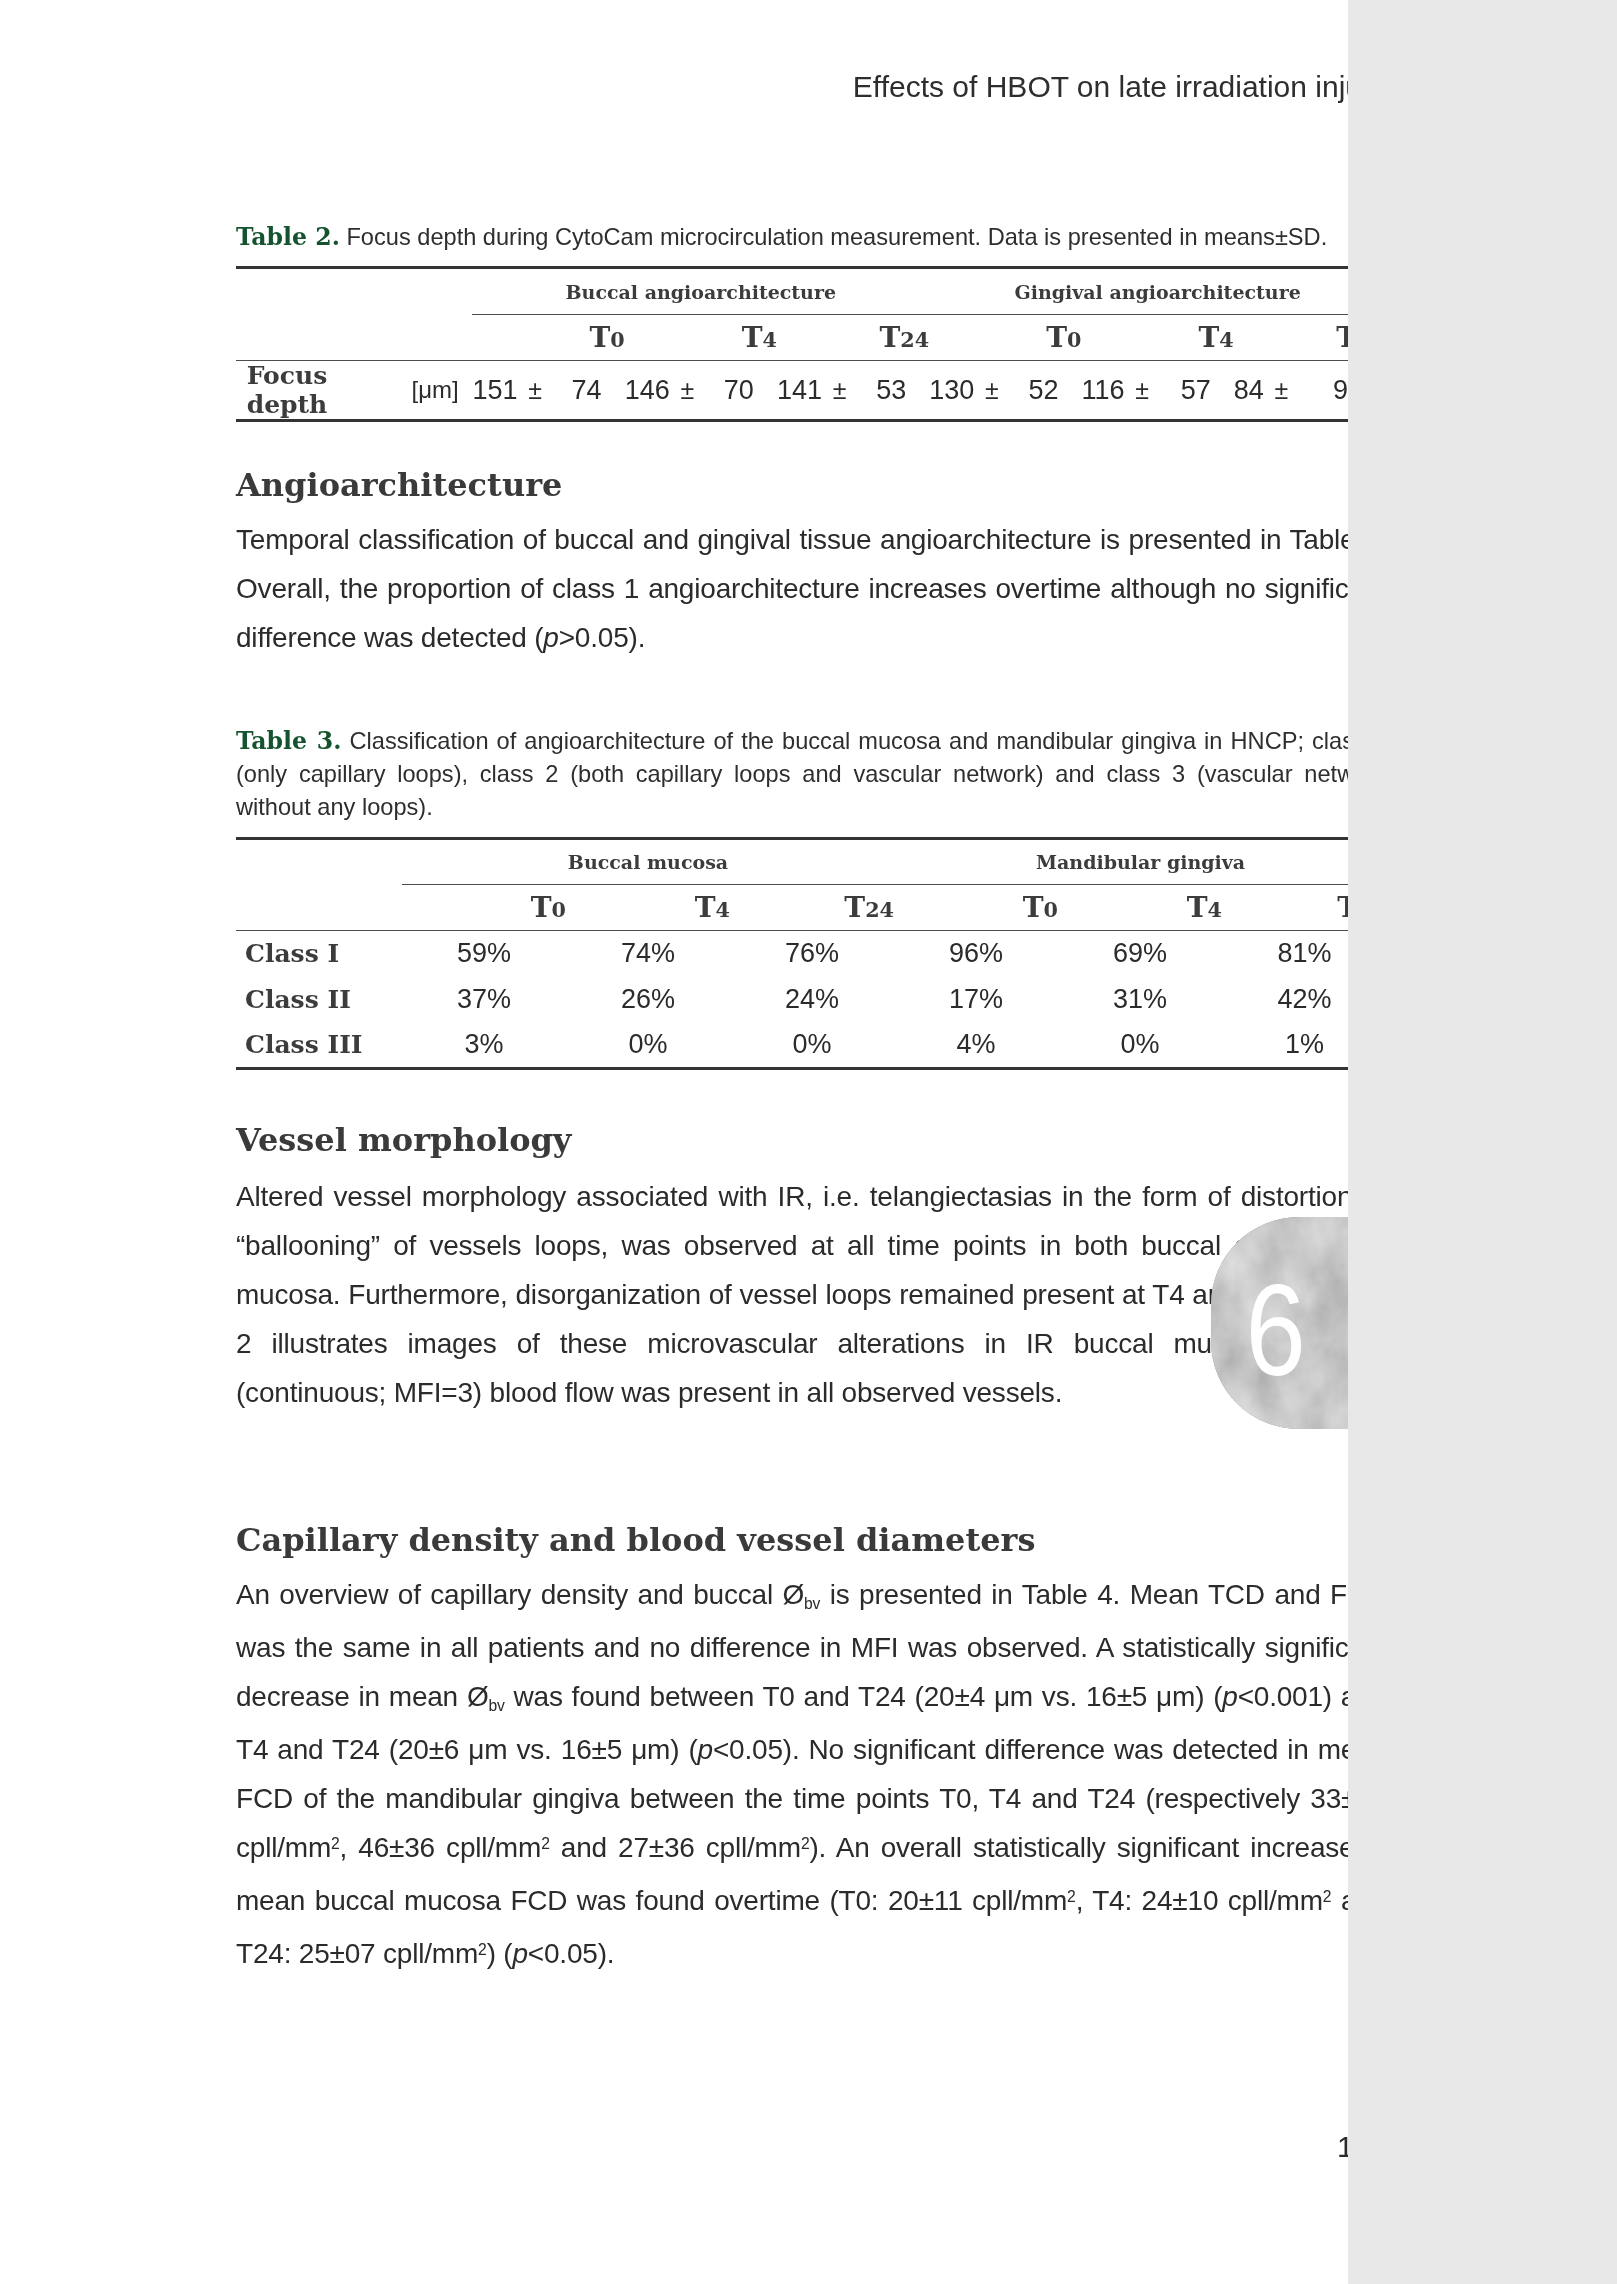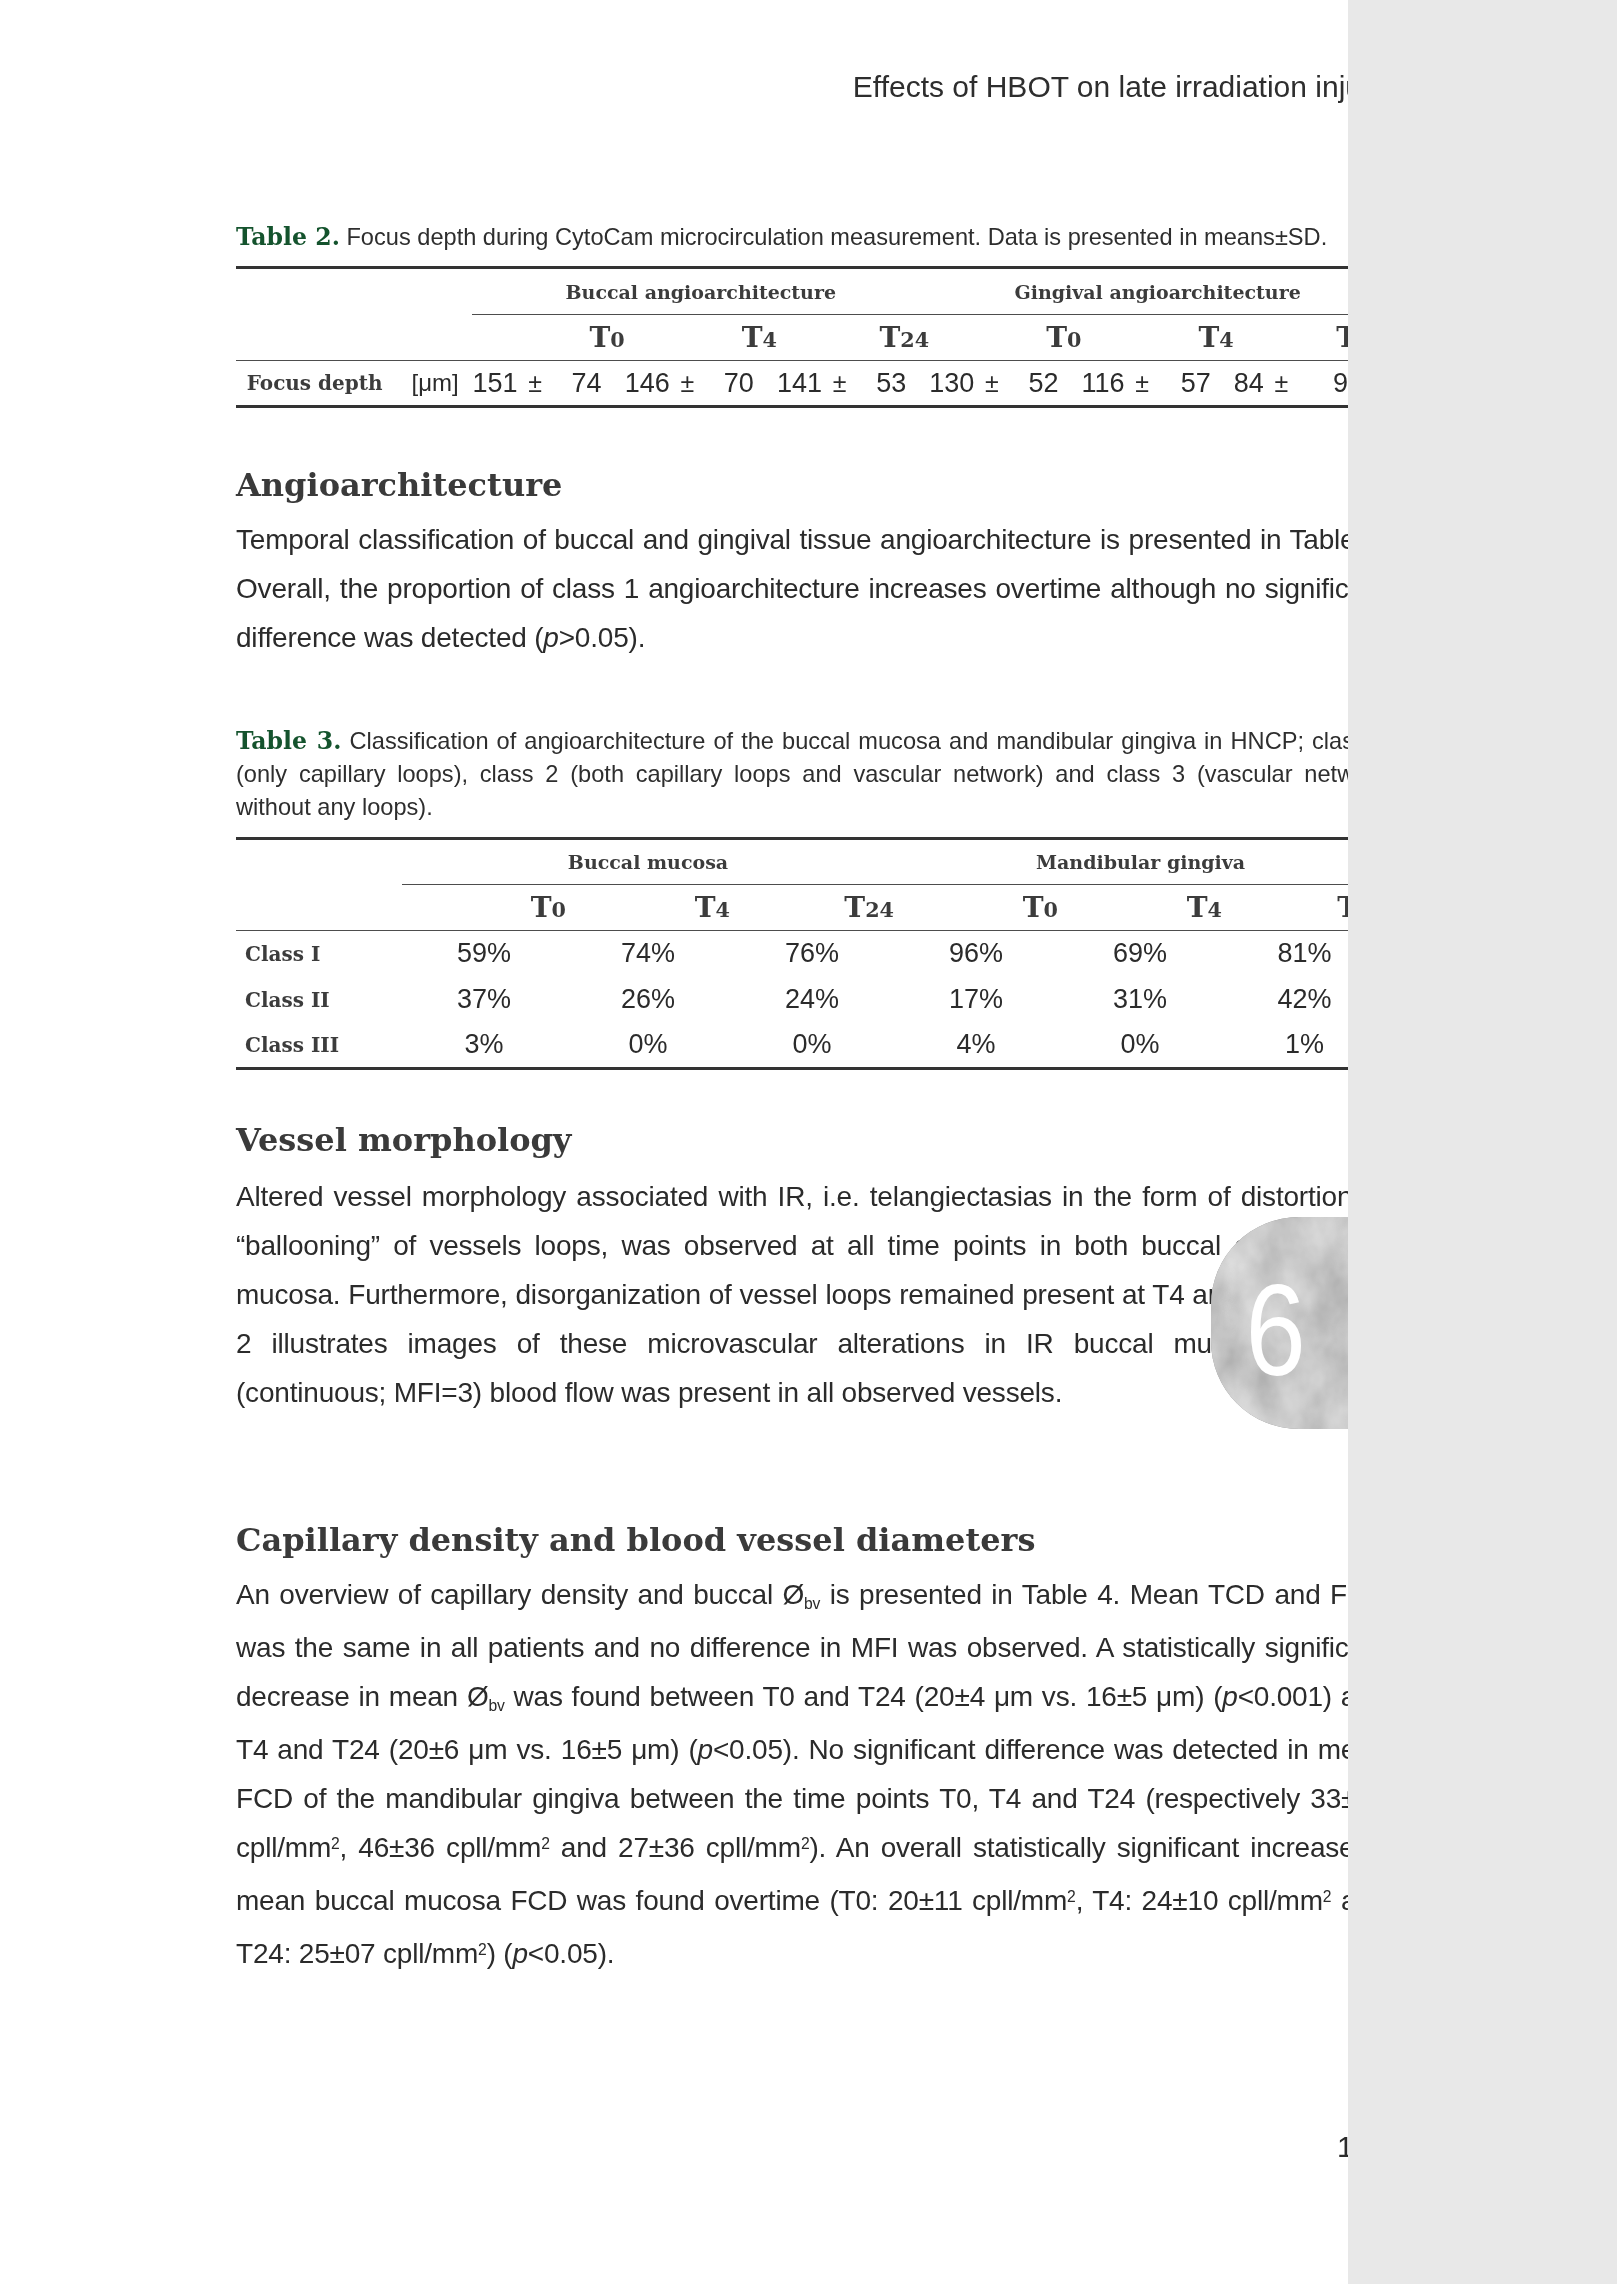--- a/index.html
+++ b/index.html
@@ -49,21 +49,21 @@
   .tbl2{top:266px;}
   .tbl3{top:837px;}
   .tbl2 tr.group-row{height:47px;}
   .tbl2 tr.tp-row{height:46px;}
   .tbl2 tr.data-row{height:46px;}
   .tbl3 tr.group-row{height:46px;}
   .tbl3 tr.tp-row{height:46px;}
   .tbl3 tr.data-row{height:46px;}
   .row-label{
     font-family:"DejaVu Serif","Liberation Serif",serif;font-weight:bold;
-    font-size:20px;color:#3c3c3c;
+    font-size:25px;color:#3c3c3c;
   }
   .lbl-wrap{display:flex;justify-content:space-between;align-items:center;padding:0 13.7px 0 10.7px;}
   .row-unit{font-size:24px;color:#2b2b2b;}
   .v-wrap{display:flex;align-items:center;padding-right:23px;font-size:27px;color:#2b2b2b;}
   .v-wrap .pm{margin-left:10.7px;font-size:25px;}
   .v-wrap .sd{margin-left:auto;}
   .pct-cell{text-align:center;font-size:27px;color:#2b2b2b;}
   .cls-wrap{padding-left:9px;}
   
   .sec-h{

